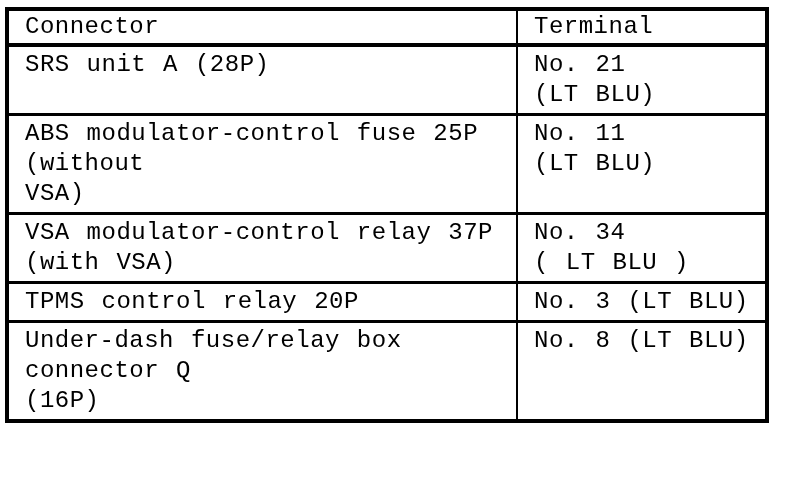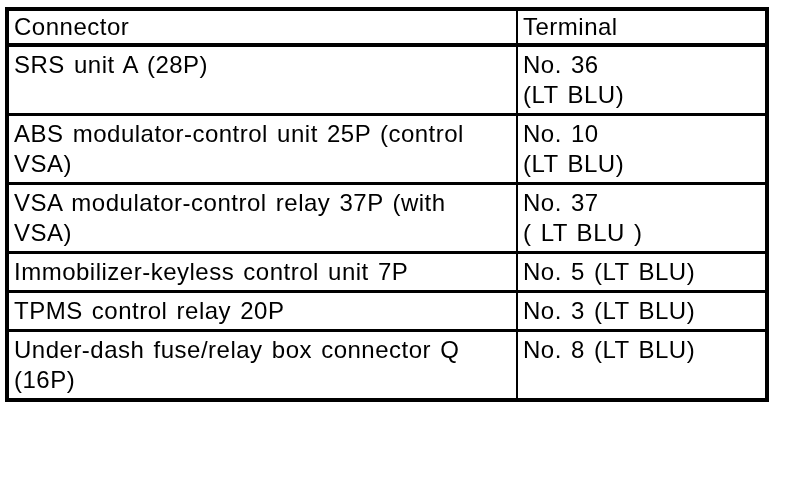--- a/index.html
+++ b/index.html
@@ -30,23 +30,24 @@
   table.conn-table col.col-terminal  { width: auto; }
   table.conn-table th,
   table.conn-table td {
     font-size: 24px;
     line-height: 30px;
     font-weight: normal;
     letter-spacing: 0.5px;
     word-spacing: 2px;
     text-align: left;
     vertical-align: top;
-    padding: 3px 4px 3px 5px;
+    padding: 3px 4px 3px 16px;
     white-space: pre-line;
     overflow: hidden;
+    font-family: Liberation Mono, monospace;
   }
   table.conn-table th {
     padding-top: 1px;
     padding-bottom: 1px;
     border-bottom: 4px solid #000000;
   }
   table.conn-table td {
     border-top: 3px solid #000000;
     margin-top: 7px;
   }
@@ -69,37 +70,33 @@
     </colgroup>
     <thead>
       <tr>
         <th>Connector</th>
         <th>Terminal</th>
       </tr>
     </thead>
     <tbody>
       <tr>
         <td>SRS unit A (28P)</td>
-        <td>No. 36
+        <td>No. 21
 (LT BLU)</td>
       </tr>
       <tr>
-        <td>ABS modulator-control unit 25P (control
+        <td>ABS modulator-control fuse 25P (without
 VSA)</td>
-        <td>No. 10
+        <td>No. 11
 (LT BLU)</td>
       </tr>
       <tr>
         <td>VSA modulator-control relay 37P (with VSA)</td>
-        <td>No. 37
+        <td>No. 34
 ( LT BLU )</td>
-      </tr>
-      <tr>
-        <td>Immobilizer-keyless control unit 7P</td>
-        <td>No. 5 (LT BLU)</td>
       </tr>
       <tr>
         <td>TPMS control relay 20P</td>
         <td>No. 3 (LT BLU)</td>
       </tr>
       <tr>
         <td>Under-dash fuse/relay box connector Q
 (16P)</td>
         <td>No. 8 (LT BLU)</td>
       </tr>

